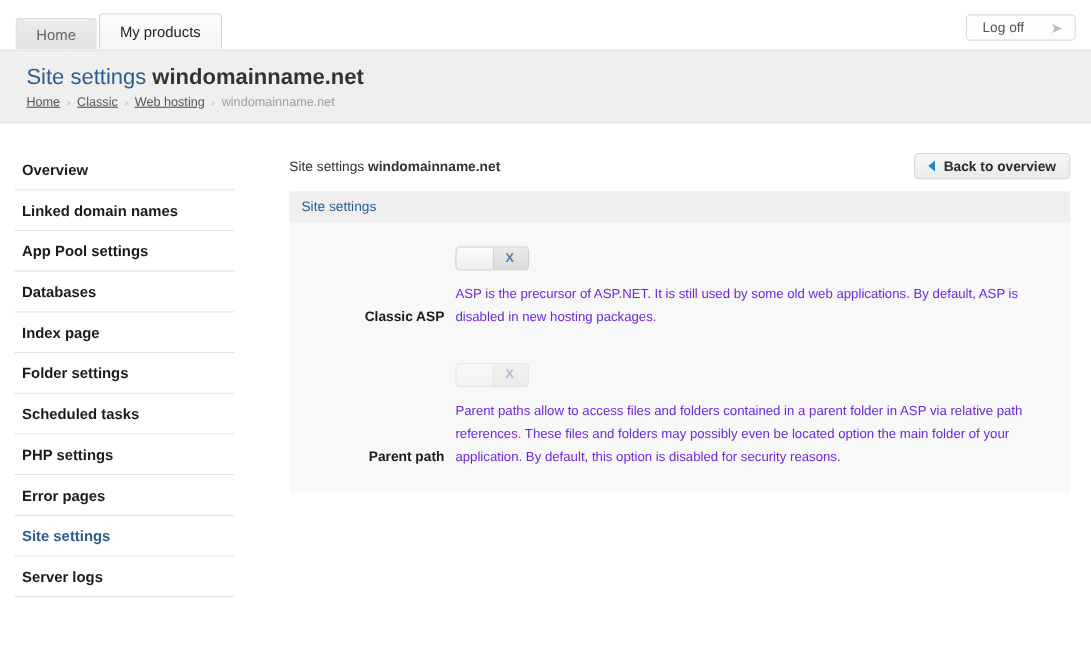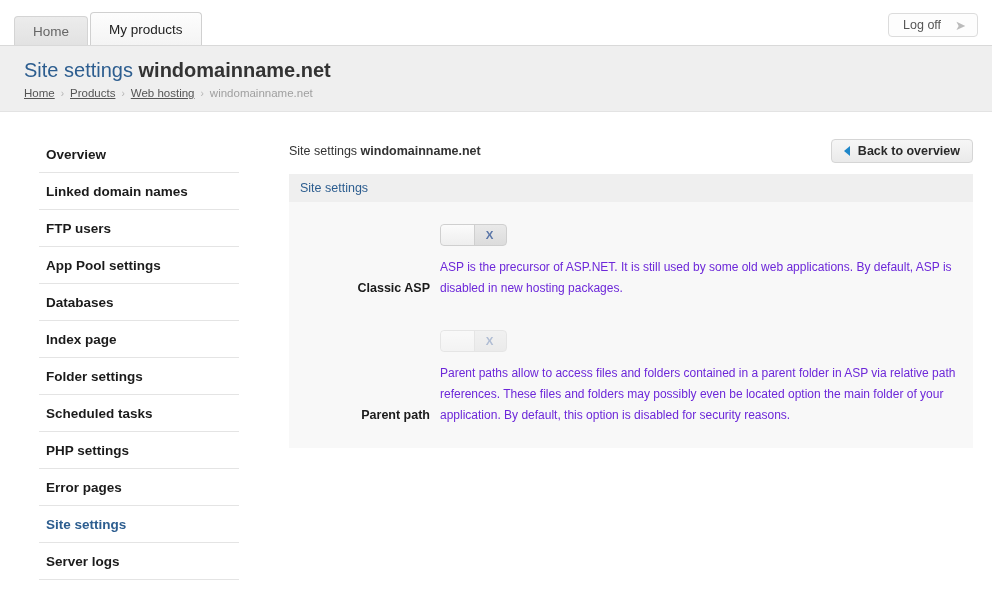--- a/index.html
+++ b/index.html
@@ -47,21 +47,21 @@
   }
 
   .logoff-wrap {
     position: absolute;
     right: 14px;
     top: 13px;
   }
   .logoff {
     display: flex;
     align-items: center;
-    gap: 14px;
+    gap: 24px;
     height: 24px;
     padding: 0 11px 0 14px;
     background: #fdfdfd;
     border: 1px solid #dcdcdc;
     border-radius: 4px;
     font-size: 12.5px;
     color: #555555;
     cursor: pointer;
   }
   .logoff .arrow-right {
@@ -102,21 +102,20 @@
     text-decoration: underline;
     cursor: pointer;
   }
   .crumbs .sep { color: #b5b5b5; font-size: 10px; }
   .crumbs .current { color: #a0a0a0; }
 
   
   .content {
     display: flex;
     padding-top: 24px;
-    padding-left: 26px;
   }
 
   
   .sidebar {
     width: 263px;
     flex: 0 0 263px;
     padding-left: 13px;
   }
   .navitem {
     height: 37px;
@@ -264,39 +263,36 @@
 </div>
 
 <div class="pagehead">
   <div class="pagetitle">
     <span>Site settings</span>
     <span class="domain">windomainname.net</span>
   </div>
   <div class="crumbs">
     <a>Home</a>
     <span class="sep">›</span>
-    <a>Products</a>
+    <a>Classic</a>
     <span class="sep">›</span>
     <a>Web hosting</a>
     <span class="sep">›</span>
     <span class="current">windomainname.net</span>
   </div>
 </div>
 
 <div class="content">
 
   <div class="sidebar">
     <div class="navitem">
         <span>Overview</span>
       </div>
     <div class="navitem">
         <span>Linked domain names</span>
-      </div>
-    <div class="navitem">
-        <span>FTP users</span>
       </div>
     <div class="navitem">
         <span>App Pool settings</span>
       </div>
     <div class="navitem">
         <span>Databases</span>
       </div>
     <div class="navitem">
         <span>Index page</span>
       </div>

